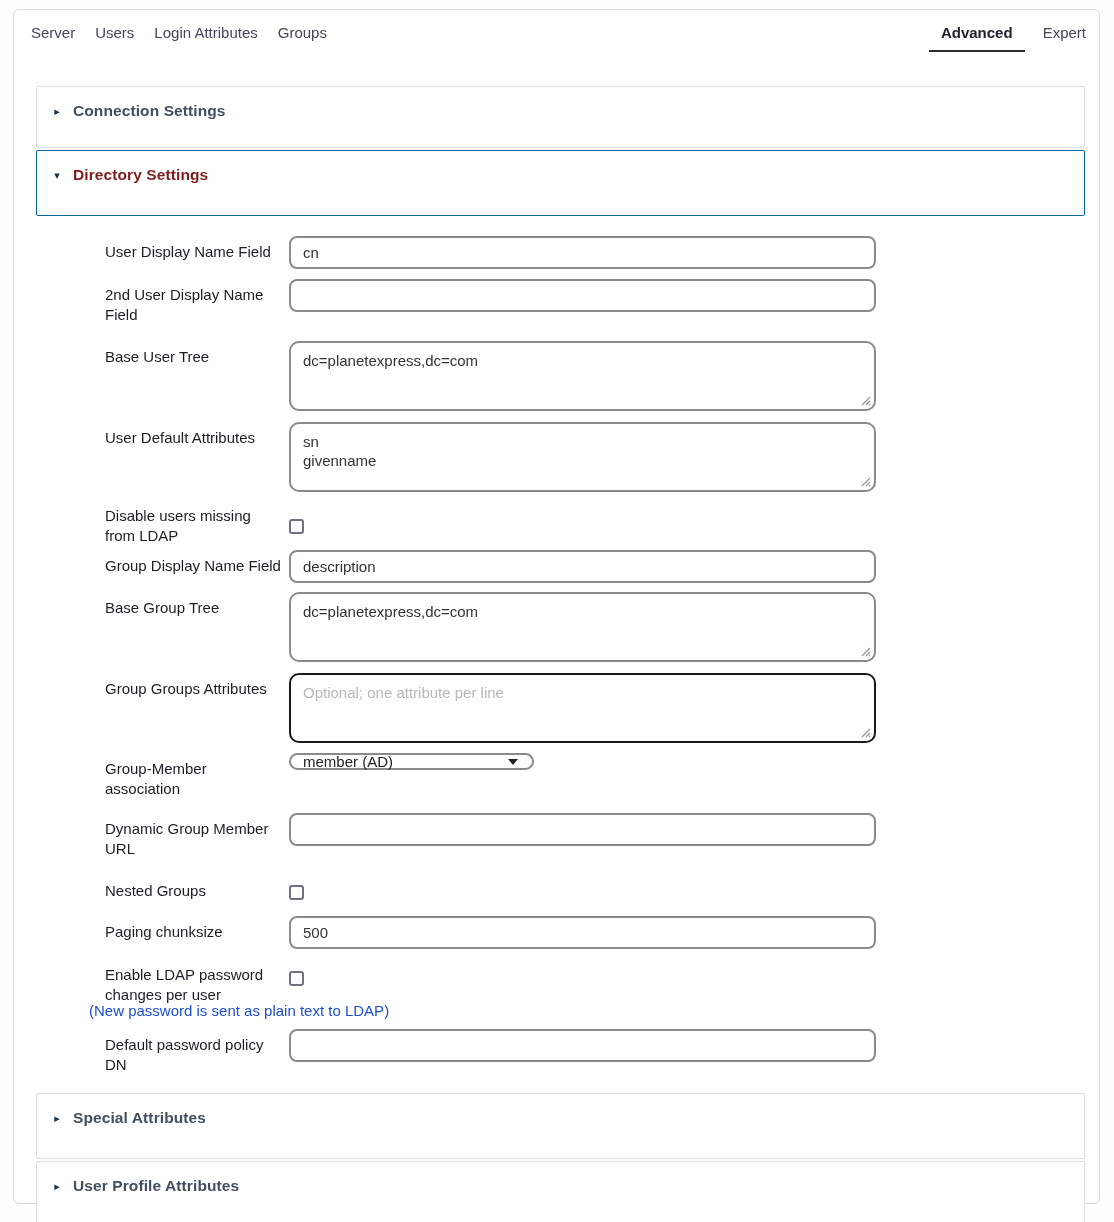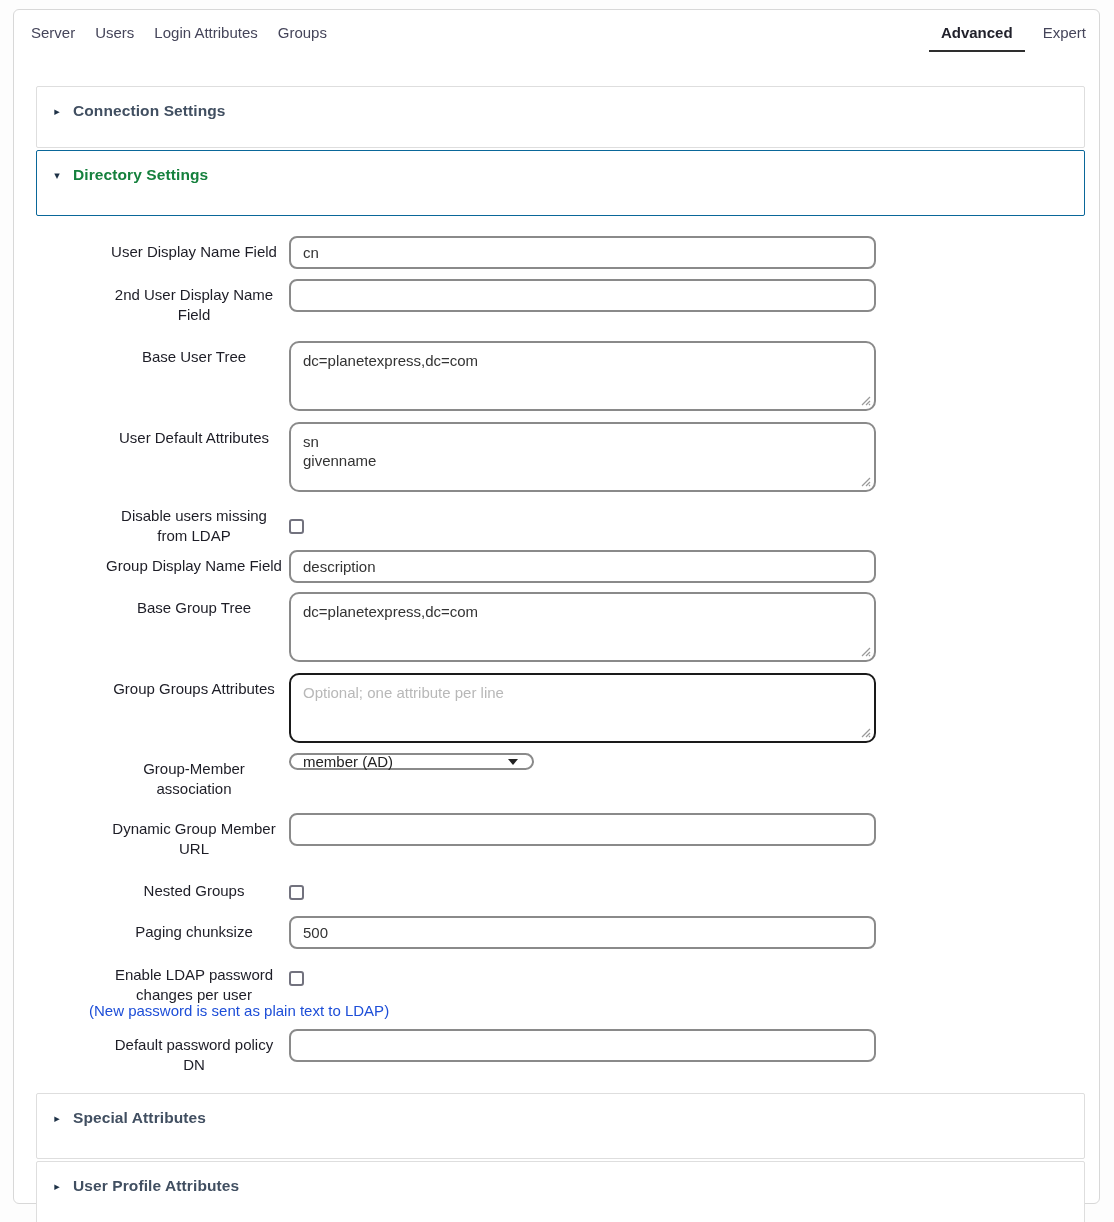--- a/index.html
+++ b/index.html
@@ -21,26 +21,26 @@
     border:1px solid #dedede; border-radius:2px; background:#fff;
     padding:15px 14px; cursor:pointer;
   }
   .acc + .acc { margin-top:2px; }
   .acc.h62 { height:62px; }
   .acc.h66 { height:66px; }
   .acc.open { border:1px solid #0a6799; }
   .acc-head { display:flex; align-items:center; gap:10px; }
   .tri { font-size:11px; color:#1d3146; width:12px; text-align:center; }
   .acc-title { font-weight:bold; font-size:15.5px; color:#414f61; letter-spacing:.1px; }
-  .acc.open .acc-title { color:#15803d; }
+  .acc.open .acc-title { color:#7f1d1d; }
   
   .form { margin-top:20px; }
   .row { display:flex; align-items:flex-start; padding-left:69px; margin-bottom:10px; }
   .lbl {
-    width:178px; text-align:center; font-size:15px; color:#1d1d26;
+    width:178px; text-align:left; font-size:15px; color:#1d1d26;
     line-height:20px; padding-top:6px; margin-right:6px; flex:none;
   }
   .ti {
     width:587px; height:33px; border:2px solid #8a8a8a; border-radius:8px;
     padding:0 12px; font-size:15px; color:#333; font-family:"Liberation Sans",sans-serif;
     background:#fff; outline:none;
   }
   .ta-wrap { position:relative; width:587px; }
   .ta {
     width:587px; height:70px; border:2px solid #8a8a8a; border-radius:10px;

